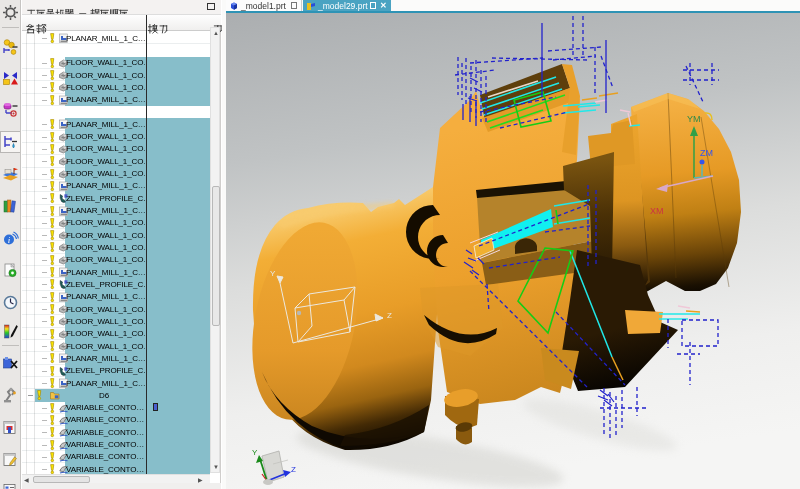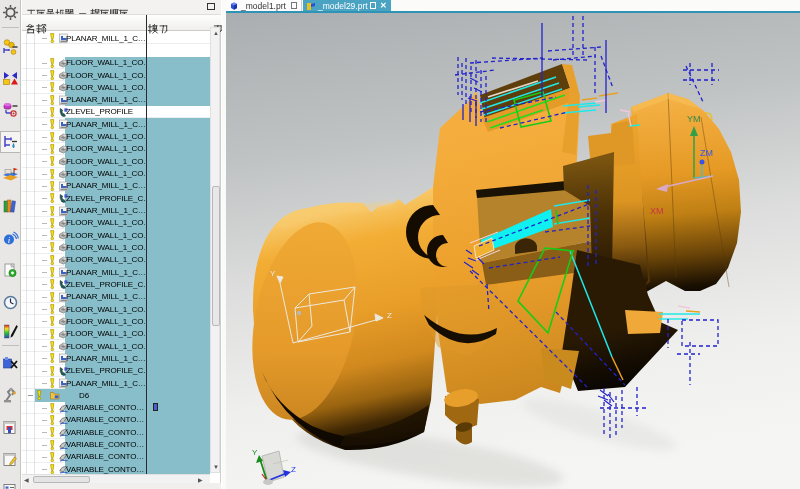--- a/index.html
+++ b/index.html
@@ -337,35 +337,20 @@
             <circle cx="3.3" cy="8.2" r="1.3" fill="#F9E600" stroke="#A08000" stroke-width="0.6"></circle>
           </g>
           <g transform="translate(34,1.5)">
             <rect x="0.5" y="0.5" width="8" height="8.5" fill="#F4F4F4" stroke="#999" stroke-width="0.6"></rect>
             <path d="M2 6.5 L2 2.5 L4 2.5 L4 4.5 L7.5 4.5 L7.5 6.5 Z" fill="#3B63C4"></path>
             <rect x="1.5" y="7" width="6.5" height="1.5" fill="#8A8A8A"></rect>
           </g>
         </svg>
         <div style="position:absolute;left:44px;top:1.5px;width:79px;overflow:hidden;white-space:nowrap;font:8px 'Liberation Sans',sans-serif;letter-spacing:-0.1px;color:#000;">PLANAR_MILL_1_C…</div>
       </div>
-      <div style="position:absolute;left:0;top:105.9px;width:188px;height:12.32px;">
-        <div style="position:absolute;left:0;top:11.32px;width:188px;height:1px;background:rgba(60,90,100,0.10)"></div>
-        <svg style="position:absolute;left:3px;top:0" width="185" height="13" viewBox="0 0 185 13">
-          <line x1="17" y1="6.5" x2="22" y2="6.5" stroke="#B8B8B8" stroke-width="1"></line>
-          <g transform="translate(24,1.2)">
-            <path d="M1.6,0.4 L4.8,0.4 L4.0,6.2 L2.6,6.2 Z" fill="#F9E600" stroke="#A08000" stroke-width="0.6"></path>
-            <circle cx="3.3" cy="8.2" r="1.3" fill="#F9E600" stroke="#A08000" stroke-width="0.6"></circle>
-          </g>
-          <g transform="translate(34,1.5)">
-            <path d="M1.2 1 Q0.5 5 2.5 8 Q4.5 9.8 6.5 8.6 L5.2 6.2 Q4 6.6 3.4 5.2 Q2.8 3.8 3.6 2.6 Z" fill="#1F5F56" stroke="#123" stroke-width="0.5"></path>
-            <rect x="5.4" y="0.8" width="3" height="3.4" fill="#4959C8"></rect>
-          </g>
-        </svg>
-        <div style="position:absolute;left:44px;top:1.5px;width:79px;overflow:hidden;white-space:nowrap;font:8px 'Liberation Sans',sans-serif;letter-spacing:-0.1px;color:#000;">ZLEVEL_PROFILE</div>
-      </div>
       <div style="position:absolute;left:0;top:118.2px;width:188px;height:12.32px;">
         <div style="position:absolute;left:0;top:11.32px;width:188px;height:1px;background:rgba(60,90,100,0.10)"></div>
         <div style="position:absolute;left:43px;top:0;width:145px;height:12.32px;background:#87BECA"></div>
         <svg style="position:absolute;left:3px;top:0" width="185" height="13" viewBox="0 0 185 13">
           <line x1="17" y1="6.5" x2="22" y2="6.5" stroke="#B8B8B8" stroke-width="1"></line>
           <g transform="translate(24,1.2)">
             <path d="M1.6,0.4 L4.8,0.4 L4.0,6.2 L2.6,6.2 Z" fill="#F9E600" stroke="#A08000" stroke-width="0.6"></path>
             <circle cx="3.3" cy="8.2" r="1.3" fill="#F9E600" stroke="#A08000" stroke-width="0.6"></circle>
           </g>
           <g transform="translate(34,1.5)">
@@ -737,21 +722,21 @@
           <line x1="3" y1="6.5" x2="8" y2="6.5" stroke="#999" stroke-width="1"></line>
           <g transform="translate(11,1.2)">
             <path d="M1.6,0.4 L4.8,0.4 L4.0,6.2 L2.6,6.2 Z" fill="#F9E600" stroke="#A08000" stroke-width="0.6"></path>
             <circle cx="3.3" cy="8.2" r="1.3" fill="#F9E600" stroke="#A08000" stroke-width="0.6"></circle>
           </g>
           <g transform="translate(25,1.5)">
             <path d="M0.5 2.5 L0.5 8.5 L9 8.5 L9 3.5 L4.5 3.5 L3.5 2 L0.5 2 Z" fill="#F3C244" stroke="#A07818" stroke-width="0.6"></path>
             <rect x="4.8" y="4.8" width="3.6" height="3" fill="#3B63C4"></rect>
           </g>
         </svg>
-        <div style="position:absolute;left:24px;top:1.5px;font:8px 'Liberation Sans',sans-serif;color:#000;padding-left:33px;">D6</div>
+        <div style="position:absolute;left:44px;top:1.5px;font:8px 'Liberation Sans',sans-serif;color:#000;padding-left:33px;">D6</div>
       </div>
       <div style="position:absolute;left:0;top:401.6px;width:188px;height:12.32px;">
         <div style="position:absolute;left:0;top:11.32px;width:188px;height:1px;background:rgba(60,90,100,0.10)"></div>
         <div style="position:absolute;left:43px;top:0;width:145px;height:12.32px;background:#87BECA"></div>
         <svg style="position:absolute;left:3px;top:0" width="185" height="13" viewBox="0 0 185 13">
           <line x1="17" y1="6.5" x2="22" y2="6.5" stroke="#B8B8B8" stroke-width="1"></line>
           <g transform="translate(24,1.2)">
             <path d="M1.6,0.4 L4.8,0.4 L4.0,6.2 L2.6,6.2 Z" fill="#F9E600" stroke="#A08000" stroke-width="0.6"></path>
             <circle cx="3.3" cy="8.2" r="1.3" fill="#F9E600" stroke="#A08000" stroke-width="0.6"></circle>
           </g>

